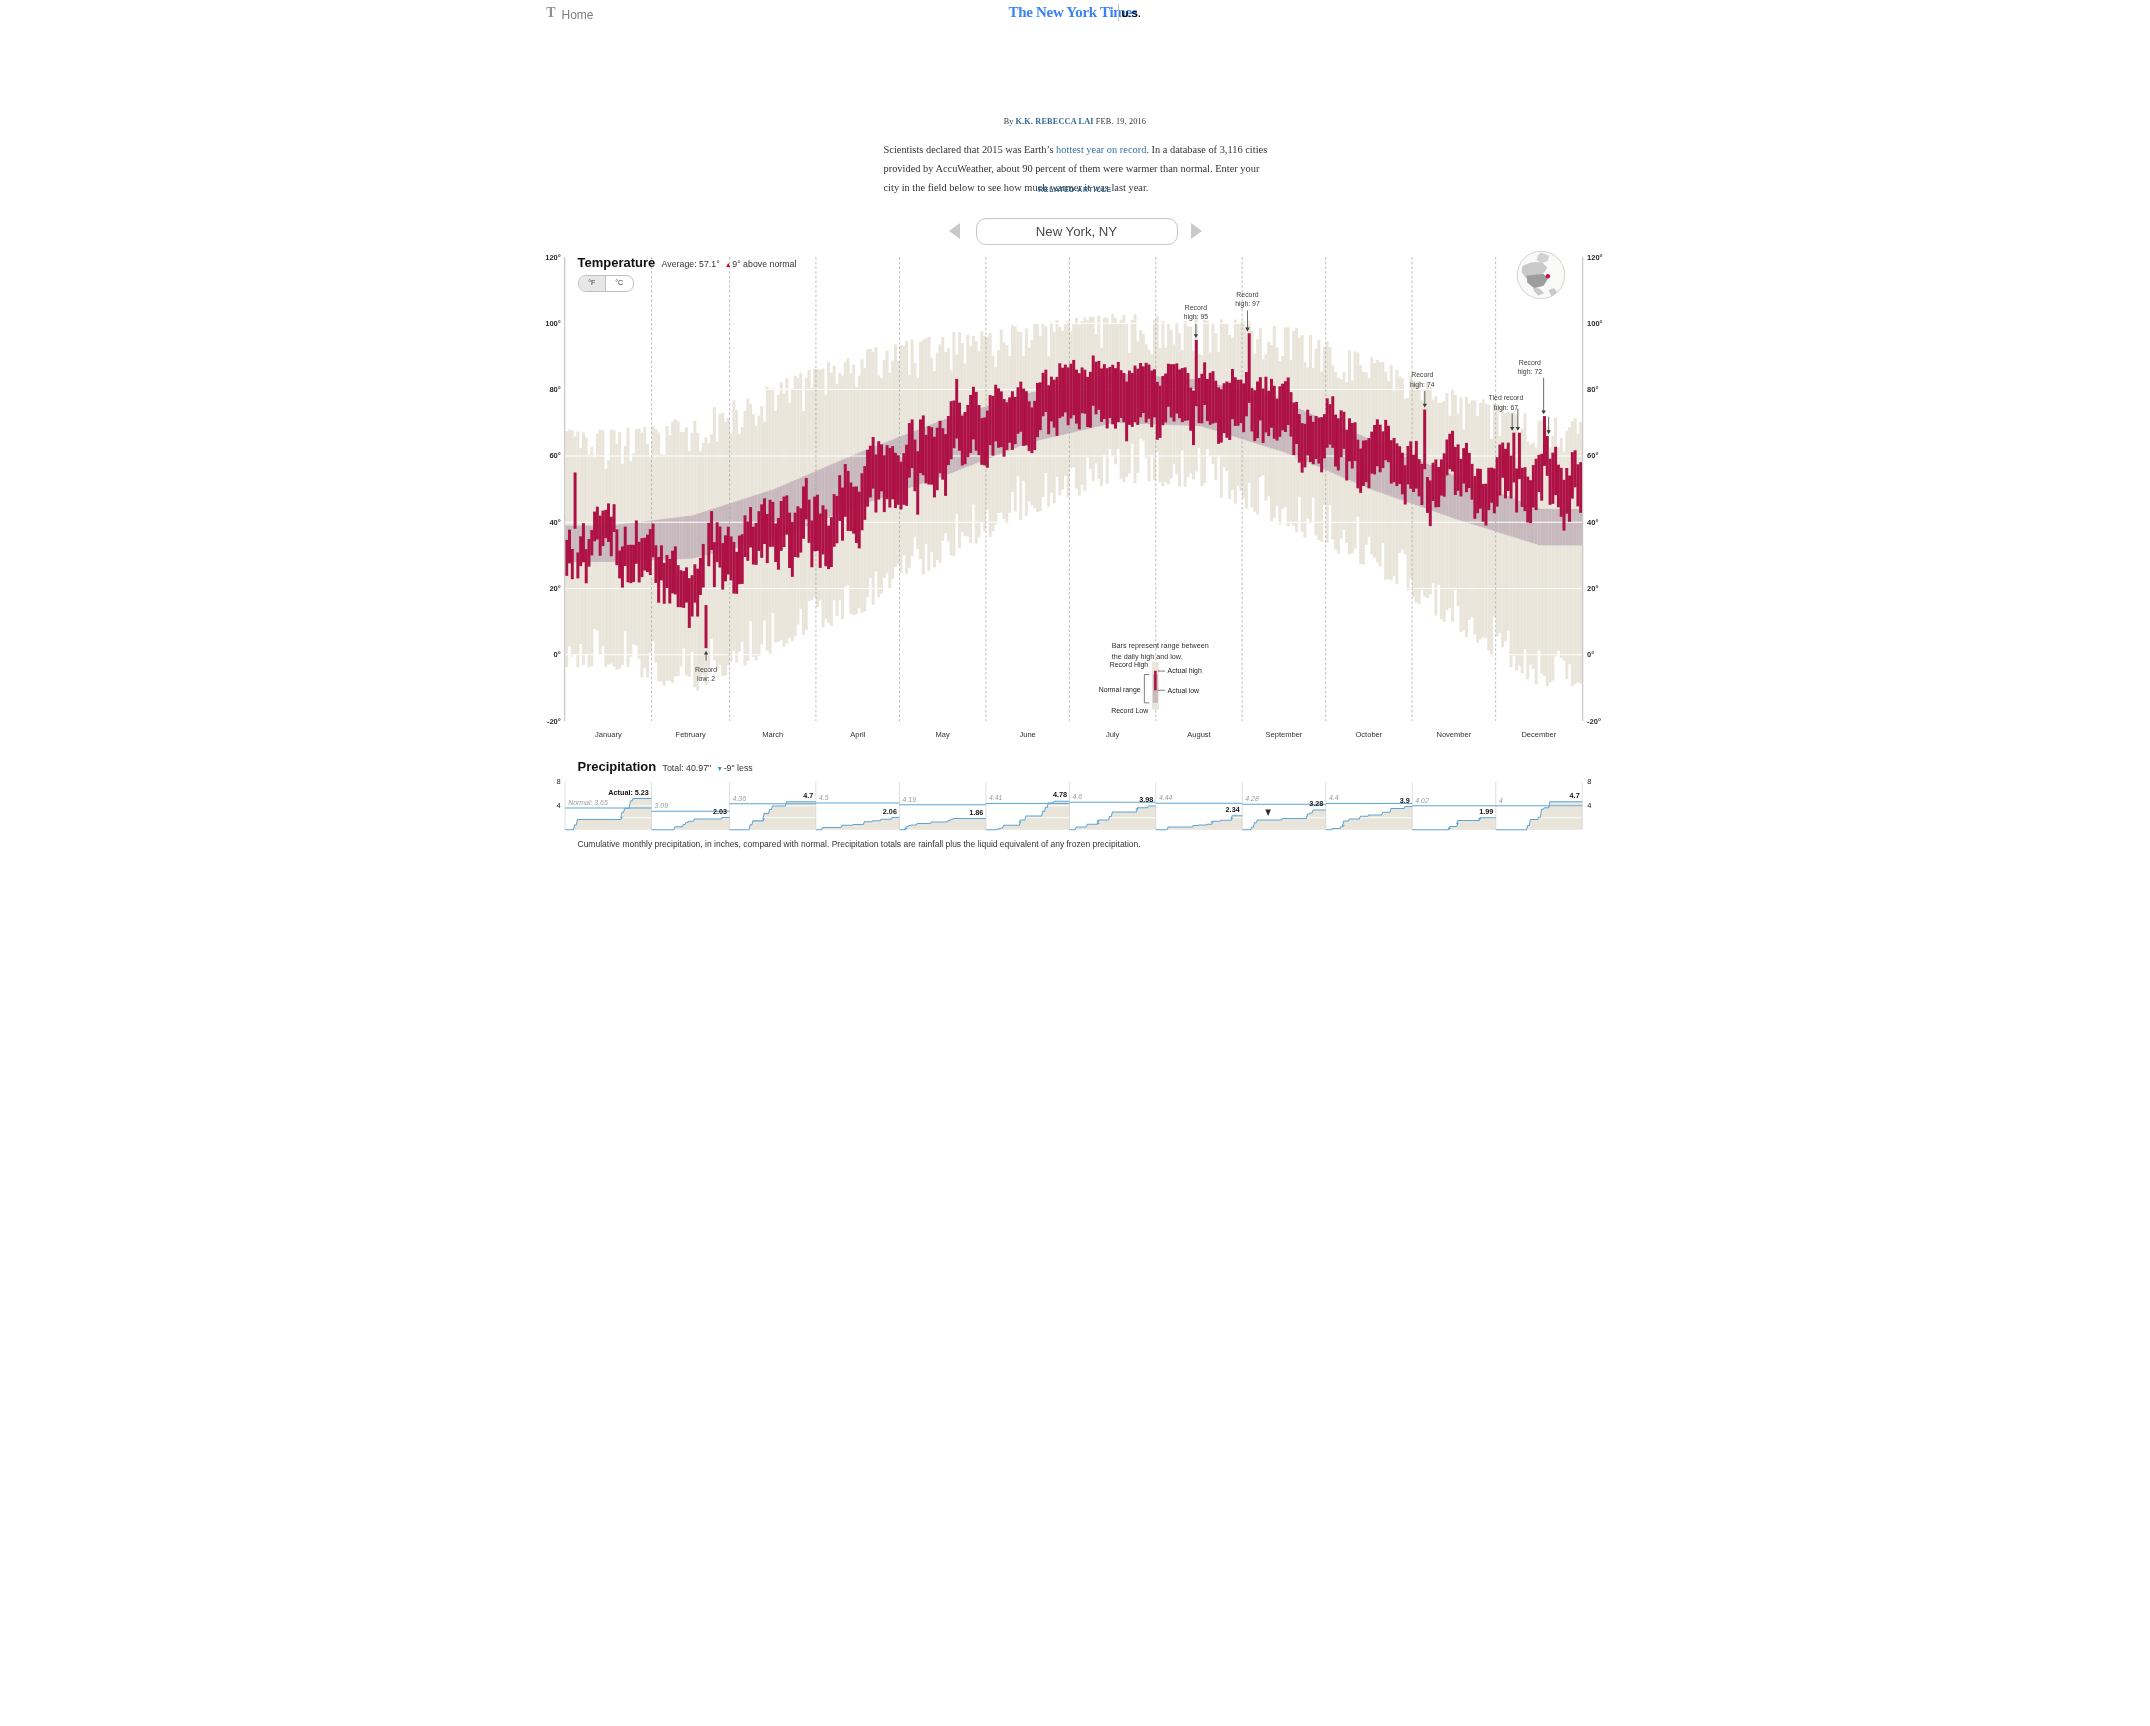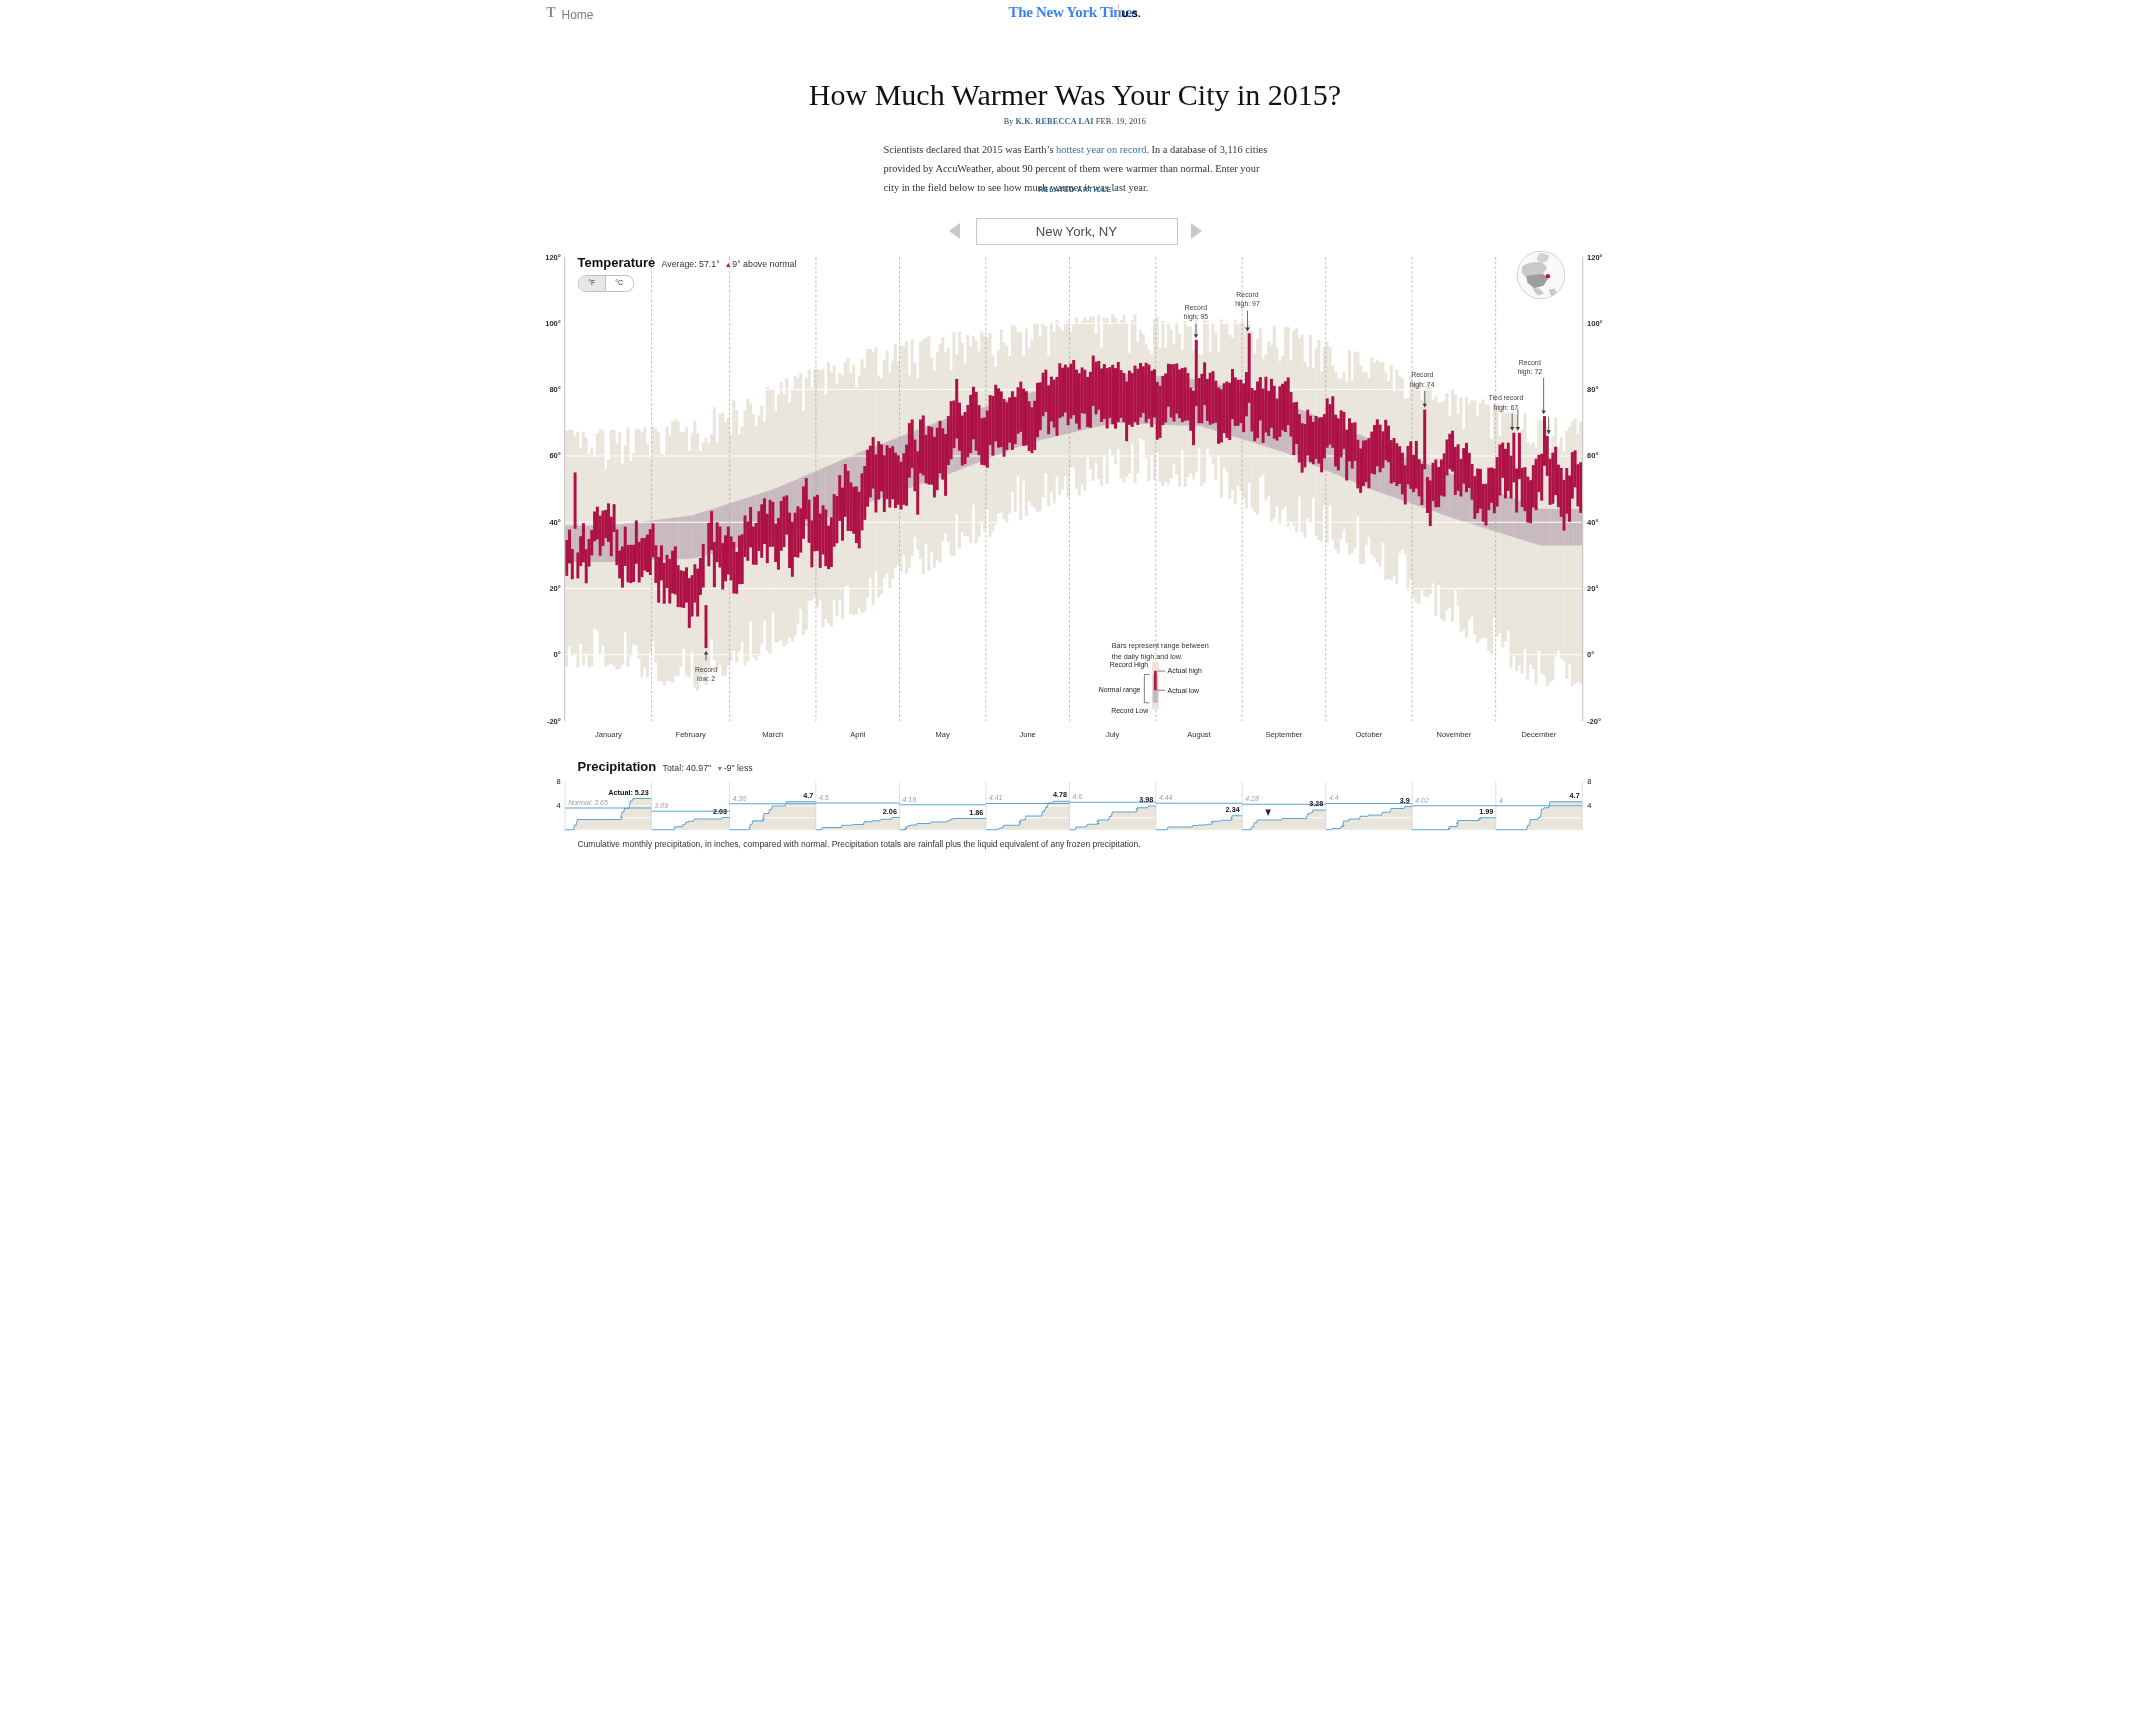--- a/index.html
+++ b/index.html
@@ -26,21 +26,21 @@
   .intro a{color:#3a72a3;text-decoration:none;cursor:pointer;}
   .related{position:absolute;left:0;top:186px;width:100%;text-align:center;
            font-size:7px;font-weight:700;letter-spacing:0.6px;color:#326891;cursor:pointer;}
   
   .arrow{position:absolute;width:0;height:0;cursor:pointer;}
   .arrow-left{left:411px;top:223px;border-top:8.2px solid transparent;border-bottom:8.2px solid transparent;
               border-right:11.3px solid #c9c9c9;}
   .arrow-right{left:653px;top:223px;border-top:8.2px solid transparent;border-bottom:8.2px solid transparent;
                border-left:11.3px solid #c9c9c9;}
   .city-box{position:absolute;left:438px;top:218px;width:200px;height:25px;border:0.6px solid #c8c8c8;
-            border-radius:0;box-shadow:0 0.6px 1.3px rgba(0,0,0,.05) inset;background:#fff;
+            border-radius:10px;box-shadow:0 0.6px 1.3px rgba(0,0,0,.05) inset;background:#fff;
             text-align:center;line-height:25px;font-size:13.2px;color:#4a4a4a;cursor:text;}
   
   .temp-header{position:absolute;left:40px;top:255px;font-size:8.8px;color:#333;}
   .temp-header .sec,.precip-header .sec{font-size:13px;font-weight:700;color:#111;margin-right:6.3px;}
   .tri-up{color:#d0021b;font-size:7px;margin:0 0.6px 0 5px;}
   .tri-down{color:#3898cc;font-size:7px;margin:0 0.6px 0 5px;}
   .unit-toggle{position:absolute;left:40px;top:275px;width:54px;height:14.5px;border:0.6px solid #bfbfbf;
                border-radius:7.6px;overflow:hidden;display:flex;font-size:7px;color:#333;background:#fff;}
   .unit-toggle .seg{flex:1;text-align:center;line-height:14.5px;cursor:pointer;}
   .unit-toggle .seg.sel{background:#e7e7e7;border-right:0.6px solid #bfbfbf;}
@@ -54,21 +54,20 @@
 <body>
 
 <div class="page">
 
   <div class="nav-logo">T</div>
   <div class="nav-home">Home</div>
   <div class="masthead">The New York Times</div>
   <div class="nav-divider"></div>
   <div class="nav-section">U.S.</div>
 
-  <div class="headline">How Much Warmer Was Your City in 2015?</div>
   <div class="byline">
     <span>By</span>
     <span class="author">K.K. REBECCA LAI</span>
     <span class="date">FEB. 19, 2016</span>
   </div>
   <div class="intro"><span>Scientists declared that 2015 was Earth’s </span><a>hottest year on record</a><span>. In a database of 3,116 cities provided by AccuWeather, about 90 percent of them were warmer than normal. Enter your city in the field below to see how much warmer it was last year.</span></div>
   <div class="related">RELATED ARTICLE</div>
 
   <div class="arrow arrow-left"></div>
   <div class="city-box">New York, NY</div>

